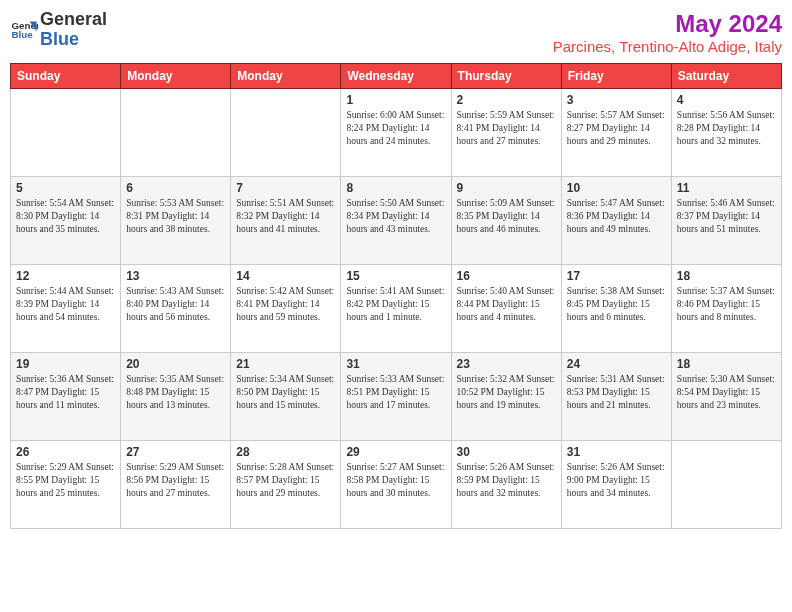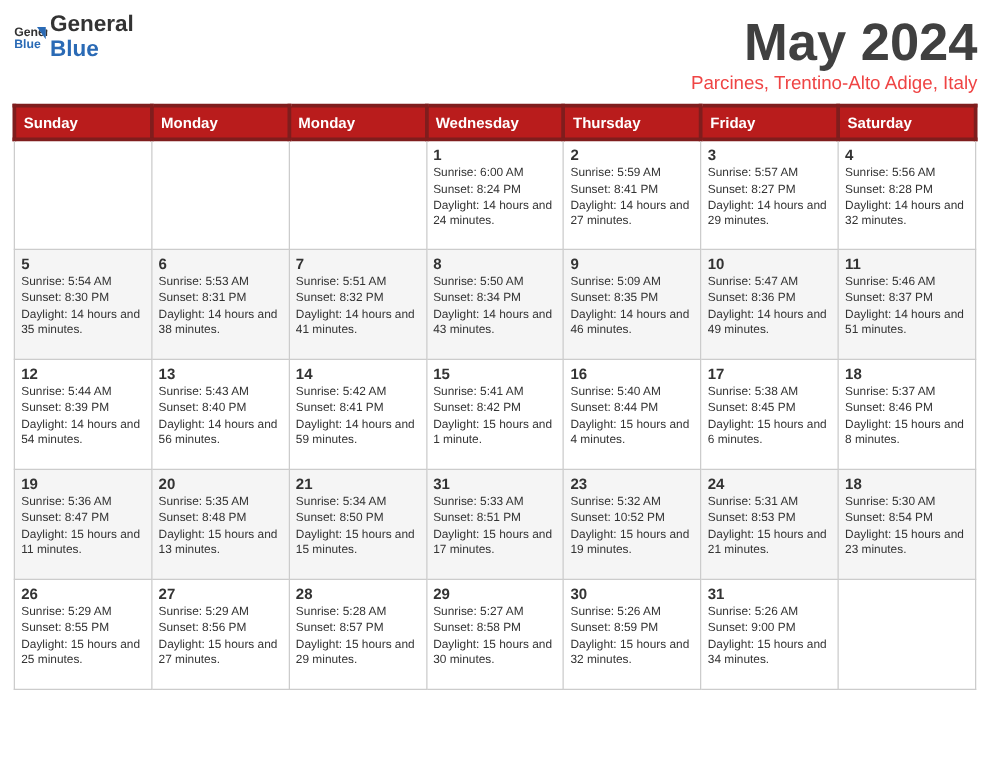--- a/index.html
+++ b/index.html
@@ -31,41 +31,41 @@
     }
     .logo-icon {
       width: 28px;
       height: 28px;
       margin-right: 2px;
     }
     .title-block {
       text-align: right;
     }
     .month-title {
-      font-size: 42px;
+      font-size: 24px;
       font-weight: bold;
-      color: #404040;
+      color: #a21caf;
     }
     .location-title {
       font-size: 15px;
       color: #ef4444;
     }
     table {
       width: 100%;
       border-collapse: collapse;
       table-layout: fixed;
     }
     th {
-      background-color: #b91c1c;
+      background-color: #ef4444;
       color: #fff;
       font-size: 12px;
       font-weight: bold;
       text-align: left;
       padding: 5px 6px;
-      border: 3px solid #7f1d1d;
+      border: 1px solid #7f1d1d;
     }
     td {
       border: 1px solid #ccc;
       vertical-align: top;
       padding: 4px 5px;
       font-size: 10px;
       color: #333;
       height: 88px;
       background: #fff;
     }
@@ -74,20 +74,21 @@
     }
     .day-number {
       font-size: 12px;
       font-weight: bold;
       margin-bottom: 2px;
     }
     .cell-text {
       font-size: 9.5px;
       line-height: 1.35;
       color: #333;
+      font-family: Liberation Serif, serif;
     }
   </style>
 </head>
 <body>
 
 <div class="header">
   <div class="logo">
     <svg class="logo-icon" viewBox="0 0 40 40" xmlns="http://www.w3.org/2000/svg">
       <text x="2" y="18" font-size="14" font-weight="bold" fill="#333">General</text>
       <text x="2" y="32" font-size="14" font-weight="bold" fill="#2a6ab5">Blue</text>

